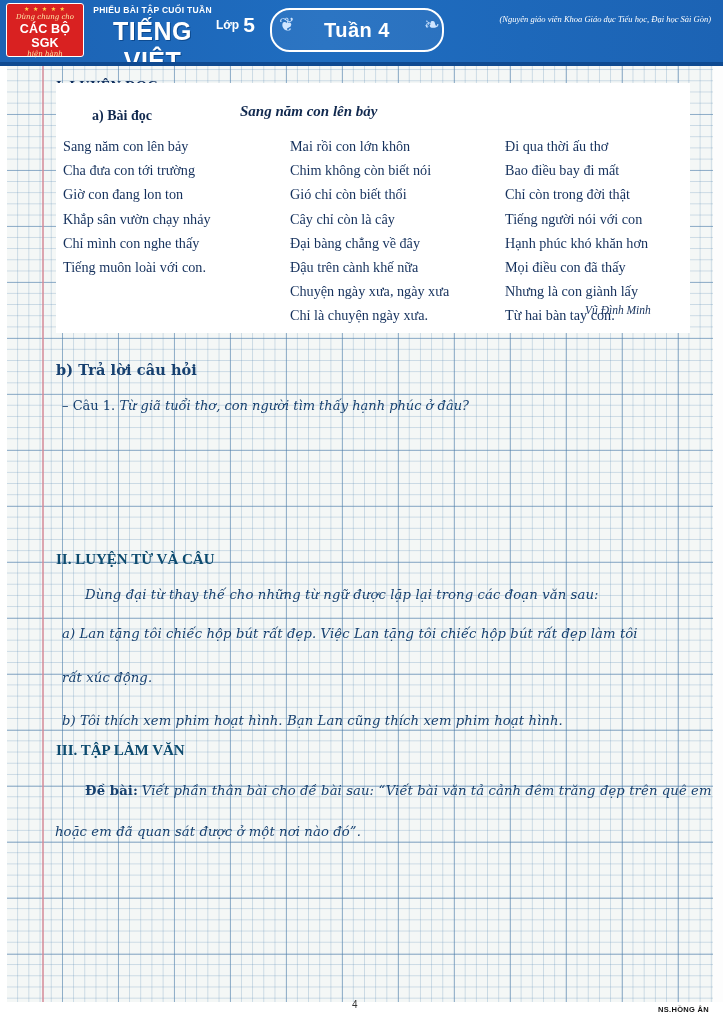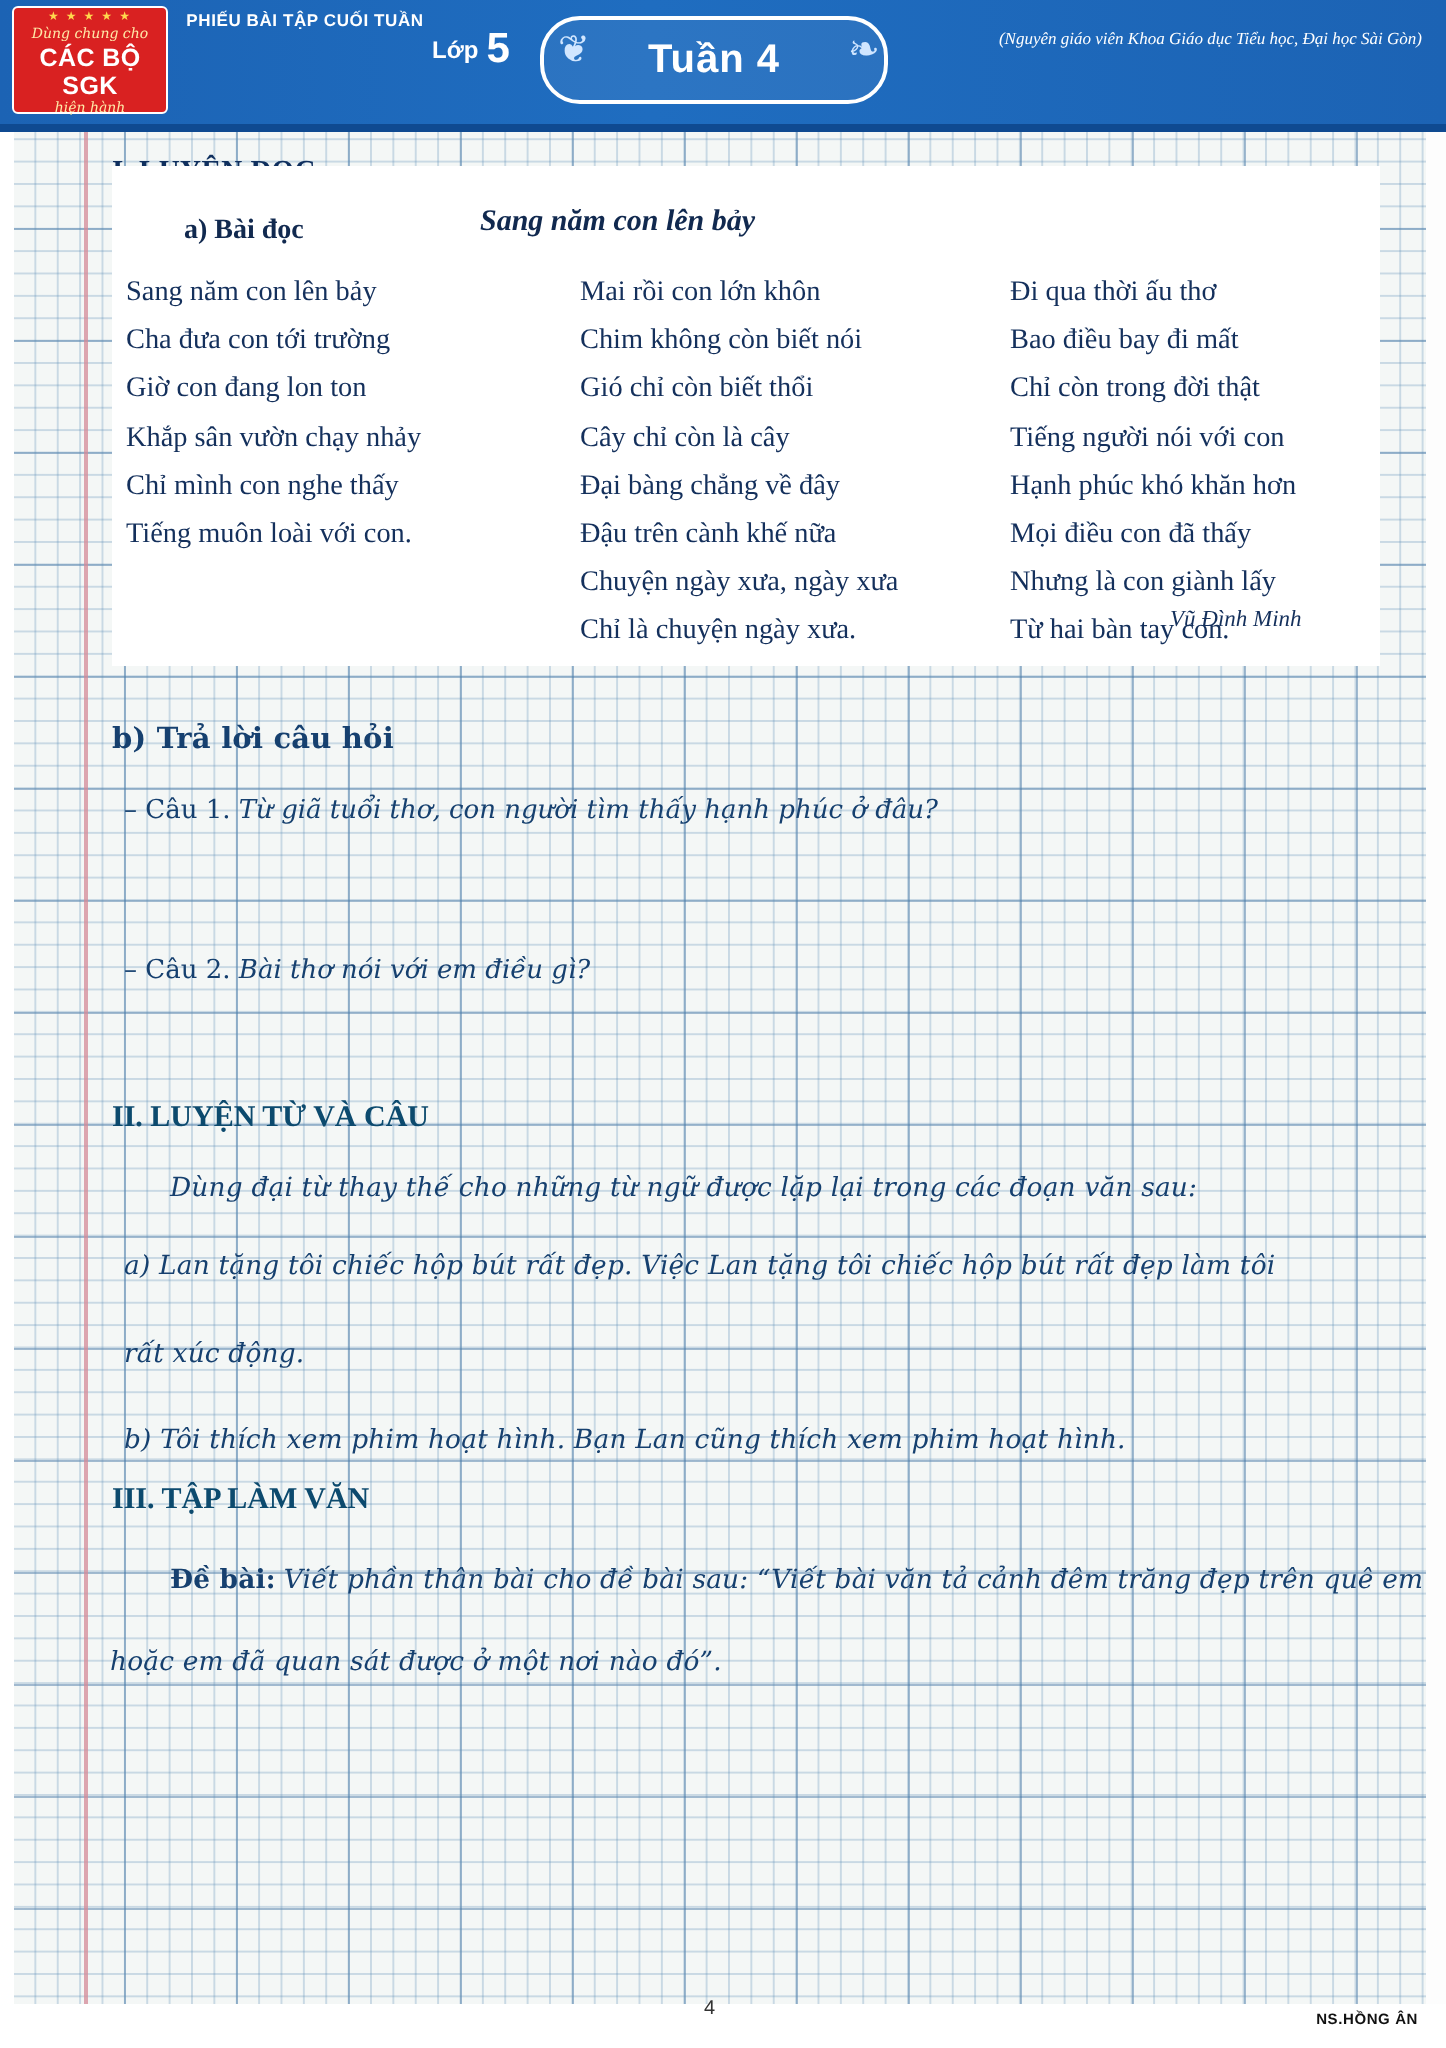--- a/index.html
+++ b/index.html
@@ -313,20 +313,21 @@
 
   <div class="logo">
     <div class="stars">★ ★ ★ ★ ★</div>
     <div class="l1">Dùng chung cho</div>
     <div class="l2">CÁC BỘ SGK</div>
     <div class="l3">hiện hành</div>
   </div>
 
   <div class="title-block">
     <div class="title-small">PHIẾU BÀI TẬP CUỐI TUẦN</div>
+    <div class="title-big">TIẾNG VIỆT</div>
   </div>
 
   <div class="grade-wrap">
     <span class="grade-label">Lớp</span>
     <span class="grade-num">5</span>
   </div>
 
   <div class="swirl left">❦</div>
   <div class="week-pill">
     <span class="week-text">Tuần 4</span>
@@ -371,24 +372,20 @@
 Từ hai bàn tay con.</div>
   <div class="poem-author">Vũ Đình Minh</div>
 
   <div class="hand hand-b" style="left:56px; top:295px; font-size:14.5px;">b) Trả lời câu hỏi</div>
 
   <div class="q-line" style="left:62px; top:332px;">
     <span class="q-num">– Câu 1.</span>
     <span class="q-text">Từ giã tuổi thơ, con người tìm thấy hạnh phúc ở đâu?</span>
   </div>
 
-  <div class="q-line" style="left:62px; top:412px;">
-    <span class="q-num">– Câu 2.</span>
-    <span class="q-text">Bài thơ nói với em điều gì?</span>
-  </div>
 
   <div class="roman" style="left:56px; top:485px;">II. LUYỆN TỪ VÀ CÂU</div>
   <div class="hand" style="left:62px; top:560px;">a) Lan tặng tôi chiếc hộp bút rất đẹp. Việc Lan tặng tôi chiếc hộp bút rất đẹp làm tôi</div>
   <div class="hand" style="left:85px; top:521px;">Dùng đại từ thay thế cho những từ ngữ được lặp lại trong các đoạn văn sau:</div>
   <div class="hand" style="left:62px; top:604px;">rất xúc động.</div>
   <div class="hand" style="left:62px; top:647px;">b) Tôi thích xem phim hoạt hình. Bạn Lan cũng thích xem phim hoạt hình.</div>
 
   <div class="roman" style="left:56px; top:676px;">III. TẬP LÀM VĂN</div>
   <div style="position:absolute; left:85px; top:715px;">
     <span class="hand hand-b" style="position:static;">Đề bài:</span>

